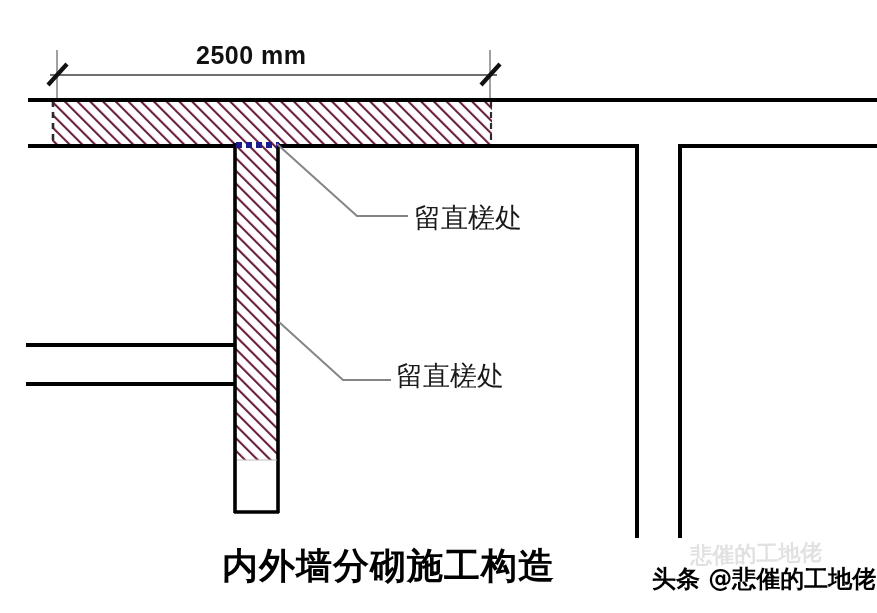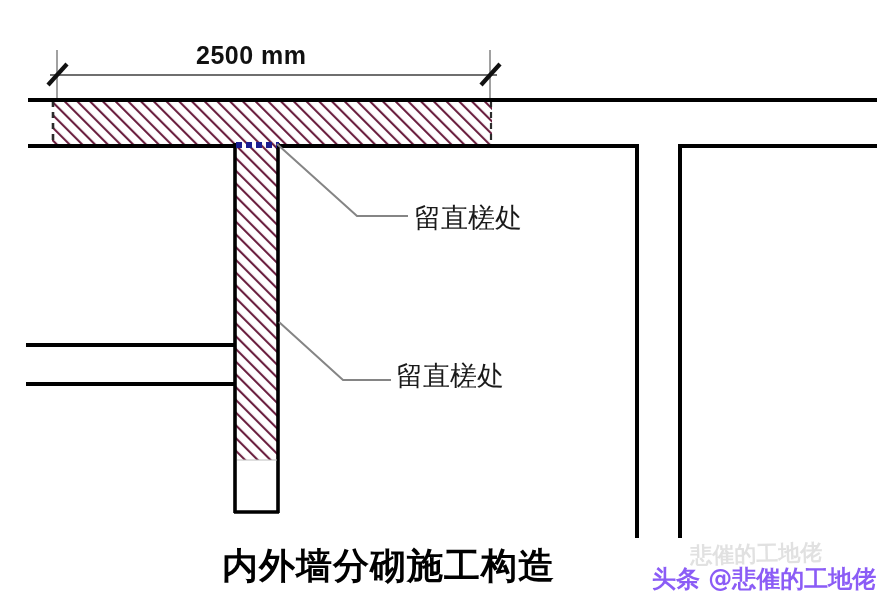--- a/index.html
+++ b/index.html
@@ -62,21 +62,21 @@
     font-weight: bold;
     letter-spacing: 1px;
     color: #000000;
     font-family: "DejaVu Sans", "Liberation Sans", sans-serif;
   }
   #watermark-main {
     left: 652px;
     top: 563px;
     font-size: 24px;
     font-weight: bold;
-    color: #8b5cf6;
+    color: #000000;
     font-family: "DejaVu Sans", "Liberation Sans", sans-serif;
   }
   #watermark-ghost {
     left: 690px;
     top: 541px;
     font-size: 22px;
     font-weight: bold;
     color: rgba(120,120,120,0.22);
     font-family: "DejaVu Sans", "Liberation Sans", sans-serif;
     transform: rotate(-1.5deg);

